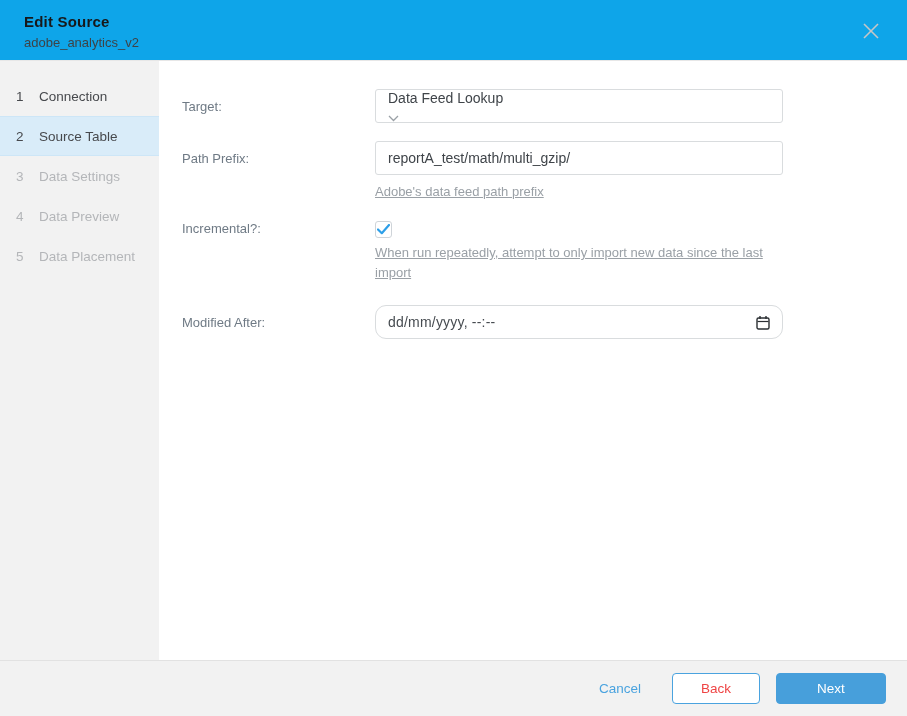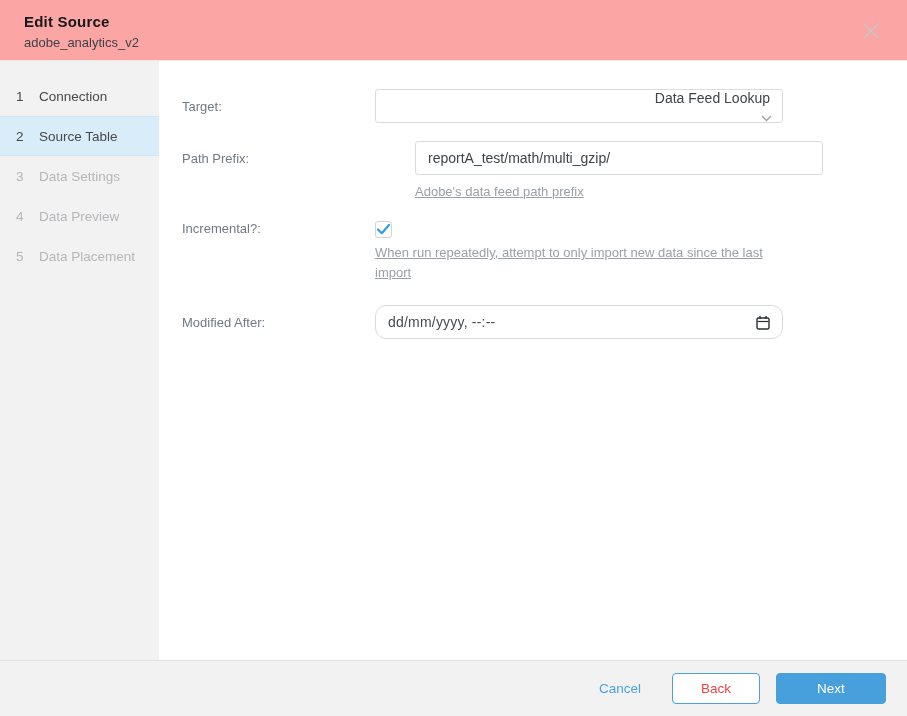--- a/index.html
+++ b/index.html
@@ -9,21 +9,21 @@
     background:#ffffff;
     color:#3f4449;
     position:relative;
     overflow:hidden;
   }
   .modal { position:absolute; inset:0; background:#fff; }
 
   
   .header {
     position:absolute; top:0; left:0; right:0; height:61px;
-    background:#fca5a5; border-bottom:1px solid #e7e7e7;
+    background:#0ea5e9; border-bottom:1px solid #e7e7e7;
     padding:13px 24px 0 24px;
   }
   .title { font-size:15px; font-weight:bold; color:#17181a; letter-spacing:.2px; }
   .subtitle { font-size:13px; color:#3e4347; margin-top:5px; }
   .close {
     position:absolute; top:20px; right:25px; width:22px; height:22px;
     cursor:pointer; display:flex; align-items:center; justify-content:center;
   }
   .close svg { display:block; }
 
@@ -56,21 +56,21 @@
   .row-label.top { padding-top:0; }
   .row-field { width:408px; flex:0 0 408px; }
 
   .inputish, input.text {
     width:408px; height:34px; background:#fff;
     border:1px solid #d9dcde; border-radius:3px;
     font-family:"Liberation Sans", sans-serif;
     font-size:14px; color:#3f4449; padding:0 12px; outline:none;
   }
   .selectbox {
-    display:flex; align-items:flex-end; justify-content:space-between;
+    display:flex; align-items:flex-start; justify-content:space-between;
     cursor:pointer;
     flex-direction:column;
   }
   .selectbox .chev { color:#9aa0a6; margin-right:-2px; display:flex; }
 
   .help {
     margin-top:7px; font-size:13px; line-height:20px; color:#9aa0a6;text-decoration:underline;
   }
 
   .checkbox {
@@ -81,21 +81,21 @@
 
   .dateinput {
     display:flex; align-items:center; justify-content:space-between;
     cursor:text;
     border-radius:11px;
   }
   .dateinput .dtext { font-size:14px; color:#474c51; letter-spacing:.2px; }
   .dateinput .cal { display:flex; cursor:pointer; }
 
   .mb-target { margin-bottom:18px; }
-  .mb-path   { margin-bottom:19px;gap:40px; }
+  .mb-path   { margin-bottom:19px; }
   .mb-suite  { margin-bottom:21px; }
   .mb-incr   { margin-bottom:22px; }
 
   
   .footer {
     position:absolute; left:0; right:0; bottom:0; height:56px;
     background:#f2f2f2; border-top:1px solid #e2e2e2;
     display:flex; align-items:center; justify-content:flex-end;
     padding-right:21px;
   }

